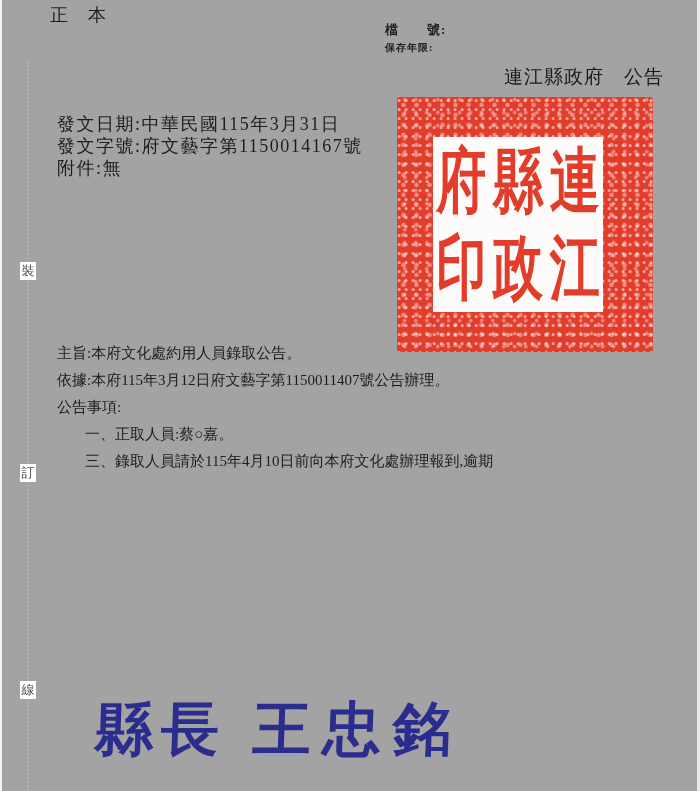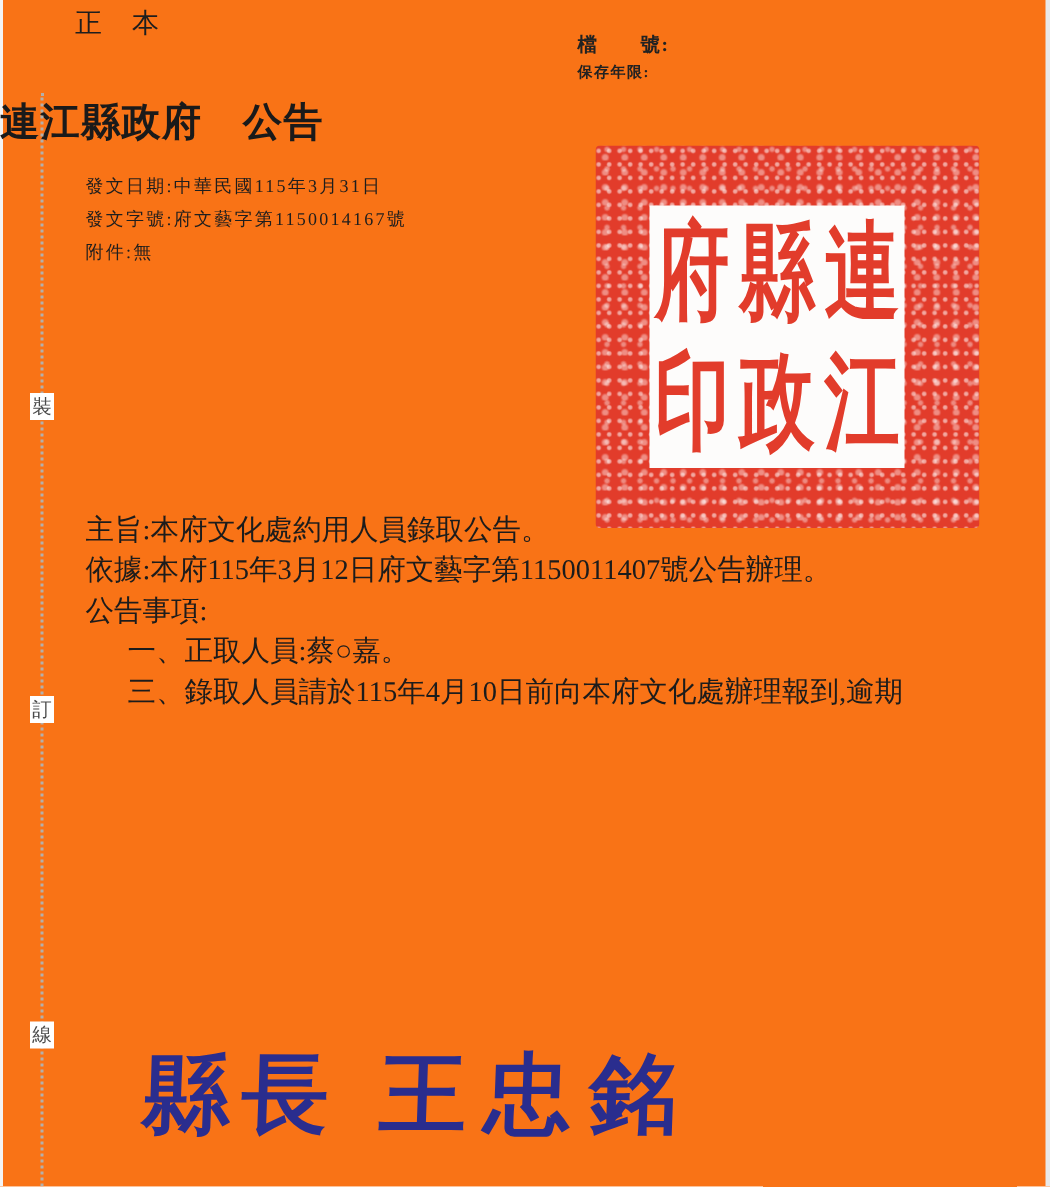--- a/index.html
+++ b/index.html
@@ -2,21 +2,21 @@
 <html><head>
 <meta charset="utf-8">
 <style>
   * { margin: 0; padding: 0; box-sizing: border-box; }
   html, body { background: #ffffff; }
   body { font-family: "Liberation Serif", "DejaVu Serif", serif; color: #262626; }
 
   .page {
     position: relative;
     width: 700px; height: 791px;
-    background: #f97316;
+    background: #a3a3a3;
     overflow: hidden;
   }
 
   
   .edge-right {
     position: absolute; top: 0; right: 0; width: 3px; height: 100%;
     background: #e9e9e9;
   }
   .edge-left {
     position: absolute; top: 0; left: 0; width: 2px; height: 100%;
@@ -29,29 +29,28 @@
     font-size: 18px; letter-spacing: 1px; color: #1e1e1e;
   }
 
   
   .file-row { position: absolute; left: 385px; top: 21px; font-size: 13px; font-weight: bold; letter-spacing: 1px; color: #222; }
   .retention-row { position: absolute; left: 385px; top: 41px; font-size: 10px; font-weight: bold; letter-spacing: 1px; color: #222; }
 
   
   .doc-title {
     position: absolute; left: 0; top: 64px; width: 664px;
-    text-align: left; font-size: 26px; color: #1a1a1a;
+    text-align: right; font-size: 19px; color: #1a1a1a;
     letter-spacing: 1px;
-    font-weight: bold;
   }
 
   
   .meta {
     position: absolute; left: 57px; top: 113px;
-    font-size: 12px; line-height: 22px; letter-spacing: 1.5px; color: #1e1e1e;
+    font-size: 18px; line-height: 22px; letter-spacing: 1.5px; color: #1e1e1e;
   }
 
   
   .seal {
     position: absolute; left: 397px; top: 97px;
     width: 256px; height: 255px;
     background-color: #e23c2b;
     background-image:
       radial-gradient(circle at 30% 40%, rgba(255,255,255,.55) 1px, transparent 2px),
       radial-gradient(circle at 70% 20%, rgba(255,255,255,.40) 1px, transparent 2.5px),
@@ -71,21 +70,21 @@
   .seal-char {
     font-size: 50px; font-weight: bold; color: #e23c2b;
     display: inline-block; transform: scaleY(1.42);
     line-height: 1;
     font-family: "Liberation Serif", "DejaVu Serif", serif;
   }
 
   
   .body-block {
     position: absolute; left: 57px; top: 340px; width: 606px;
-    font-size: 19px; line-height: 27px; color: #1c1c1c;
+    font-size: 15px; line-height: 27px; color: #1c1c1c;
   }
   .list { margin-left: 28px; }
   .list-item { padding-left: 39px; text-indent: -39px; }
 
   
   .fold-line {
     position: absolute; left: 27px; top: 62px; bottom: 0; width: 0;
     border-left: 2px dotted #b3b0ac;
   }
   .binding-mark {

